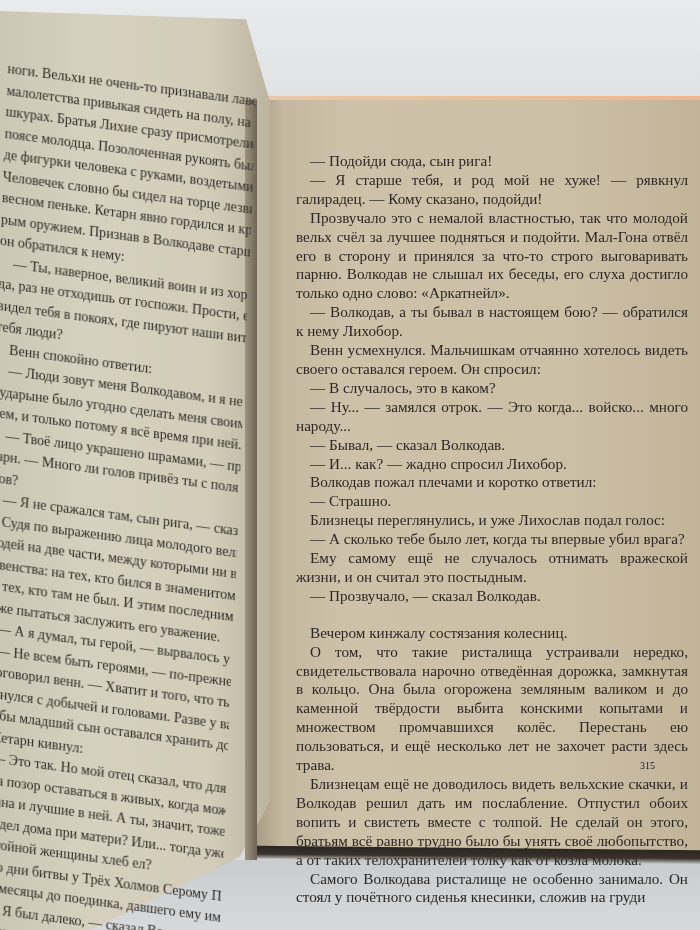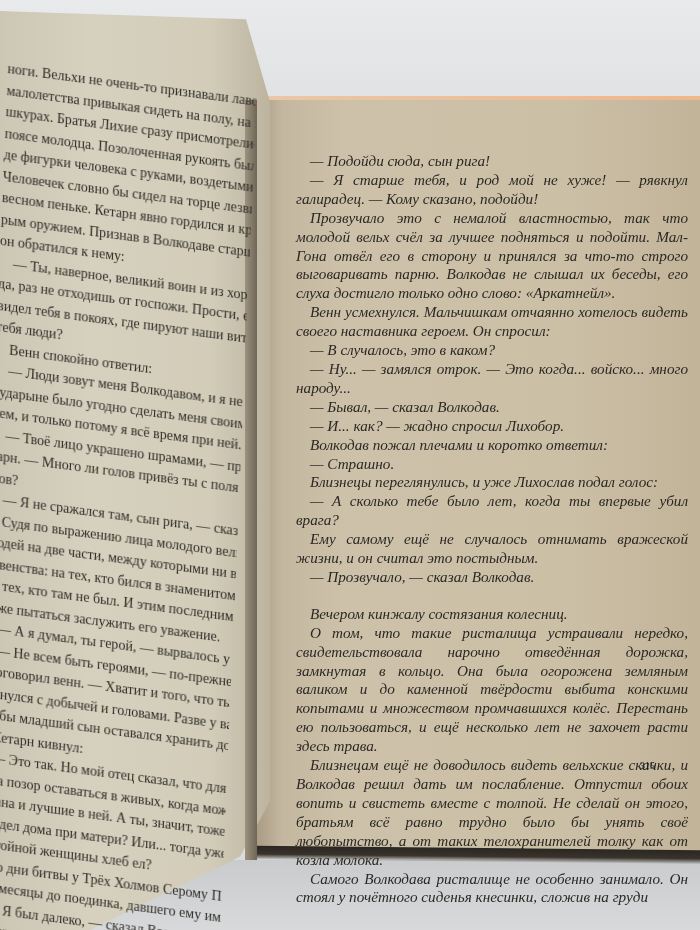--- a/index.html
+++ b/index.html
@@ -27,21 +27,21 @@
   }
   .right-page {
     position: absolute; left: 255px; top: 100px; width: 445px; height: 752px;
     background: linear-gradient(90deg, #a99a82 0%, #c4b79f 6%, #cdc1a9 20%, #cbbfa6 70%, #c2b499 100%);
   }
   .right-text {
     position: absolute; left: 296px; top: 152px; width: 392px;
     font-size: 15.2px; line-height: 18.9px; color: #2b2824;
     text-align: justify;
   }
-  .right-text p { margin: 0; font-style: italic; }
+  .right-text p { margin: 0; }
   .right-text .ind { text-indent: 14px; }
   .right-text .gap { height: 18px; }
   .page-number {
     position: absolute; left: 640px; top: 760px; font-size: 10px; color: #0f172a;
   }
   .left-page {
     position: absolute; left: -30px; top: 10px; width: 300px; height: 920px;
     background: linear-gradient(90deg, #c9c3b1 0%, #d6d0be 40%, #d2ccb9 80%, #bcb49f 100%);
     border-radius: 0 40px 0 0;
     clip-path: polygon(0 0, 92% 1%, 100% 10%, 100% 86%, 90% 92%, 40% 100%, 0 100%);
@@ -68,21 +68,22 @@
 <div class="table-surface"></div>
 <div class="page-edge-top"></div>
 
 <div class="right-page"></div>
 <div class="book-shadow"></div>
 
 <div class="right-text">
   <p class="ind">— Подойди сюда, сын рига!</p>
   <p class="ind">— Я старше тебя, и род мой не хуже! — рявкнул галирадец. — Кому сказано, подойди!</p>
   <p class="ind">Прозвучало это с немалой властностью, так что молодой вельх счёл за лучшее подняться и подойти. Мал-Гона отвёл его в сторону и принялся за что-то строго выговаривать парню. Волкодав не слышал их беседы, его слуха достигло только одно слово: «Аркатнейл».</p>
-  <p class="ind">Венн усмехнулся. Мальчишкам отчаянно хотелось видеть своего наставника героем. Он спросил:</p>
+  <p class="ind">— Волкодав, а ты бывал в настоящем бою? — обратился к нему Лихобор.</p>
+  <p class="ind">Венн усмехнулся. Мальчишкам отчаянно хотелось видеть своего оставался героем. Он спросил:</p>
   <p class="ind">— В случалось, это в каком?</p>
   <p class="ind">— Ну... — замялся отрок. — Это когда... войско... много народу...</p>
   <p class="ind">— Бывал, — сказал Волкодав.</p>
   <p class="ind">— И... как? — жадно спросил Лихобор.</p>
   <p class="ind">Волкодав пожал плечами и коротко ответил:</p>
   <p class="ind">— Страшно.</p>
   <p class="ind">Близнецы переглянулись, и уже Лихослав подал голос:</p>
   <p class="ind">— А сколько тебе было лет, когда ты впервые убил врага?</p>
   <p class="ind">Ему самому ещё не случалось отнимать вражеской жизни, и он считал это постыдным.</p>
   <p class="ind">— Прозвучало, — сказал Волкодав.</p>

